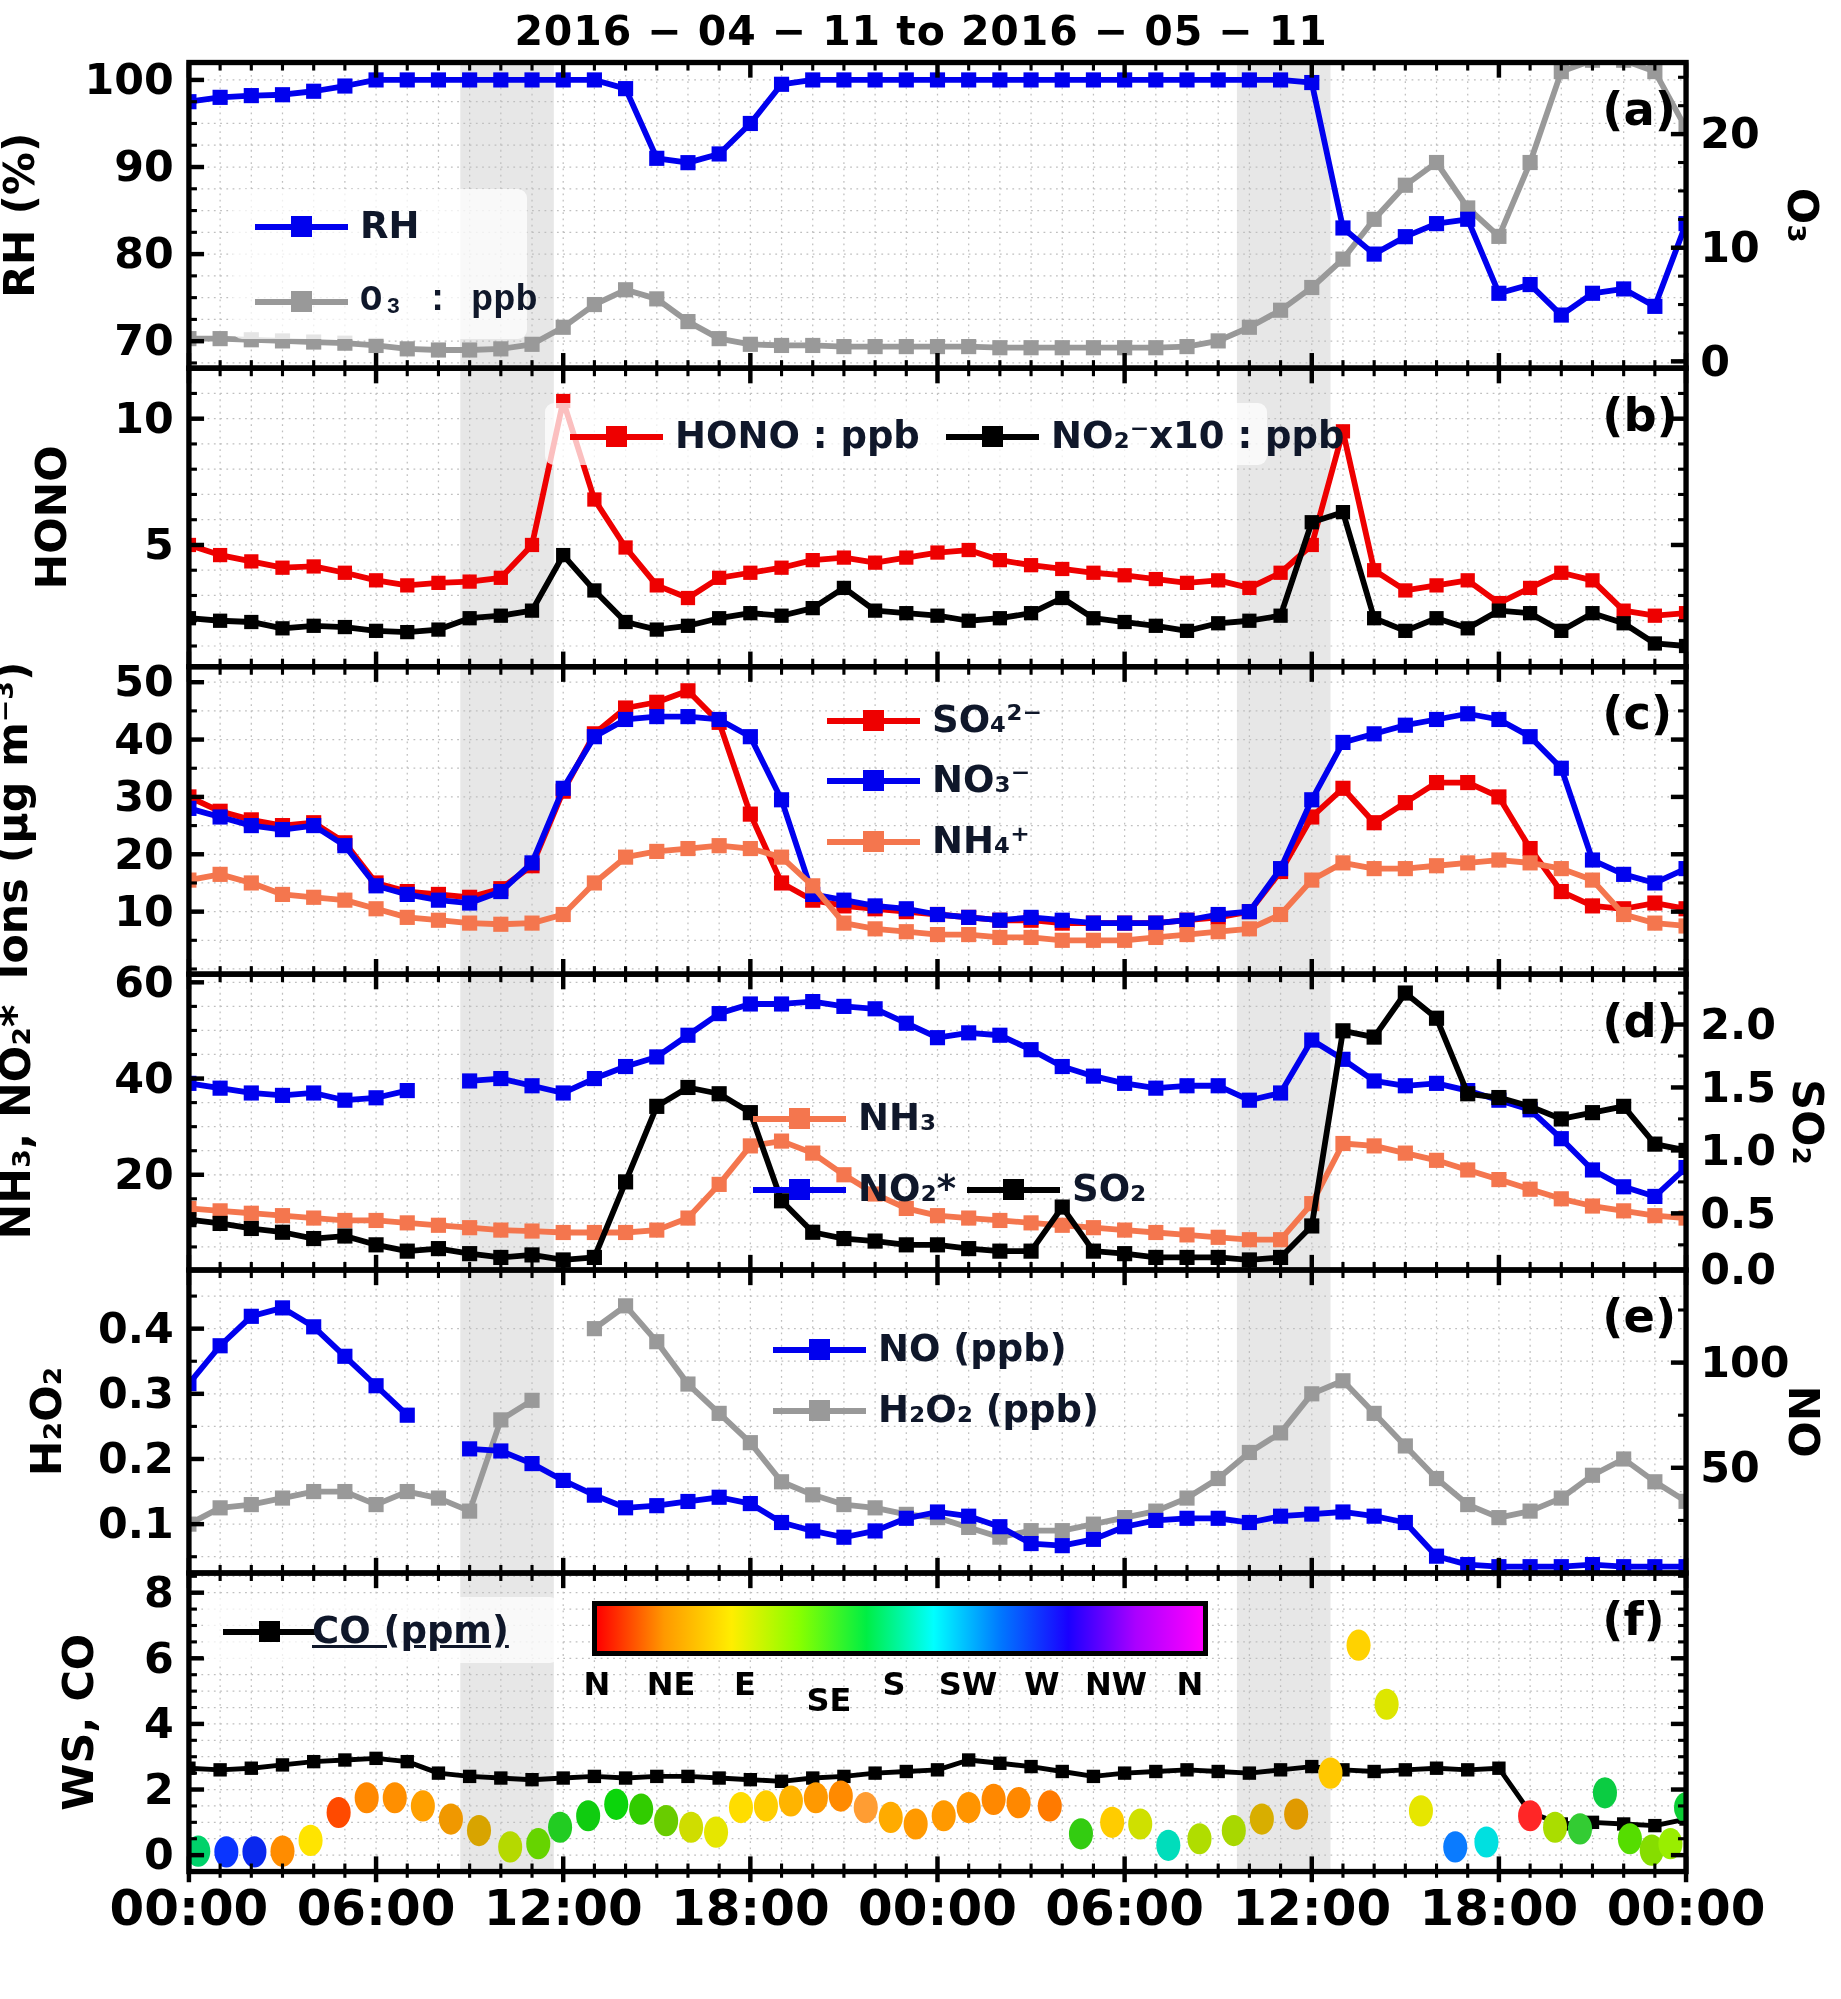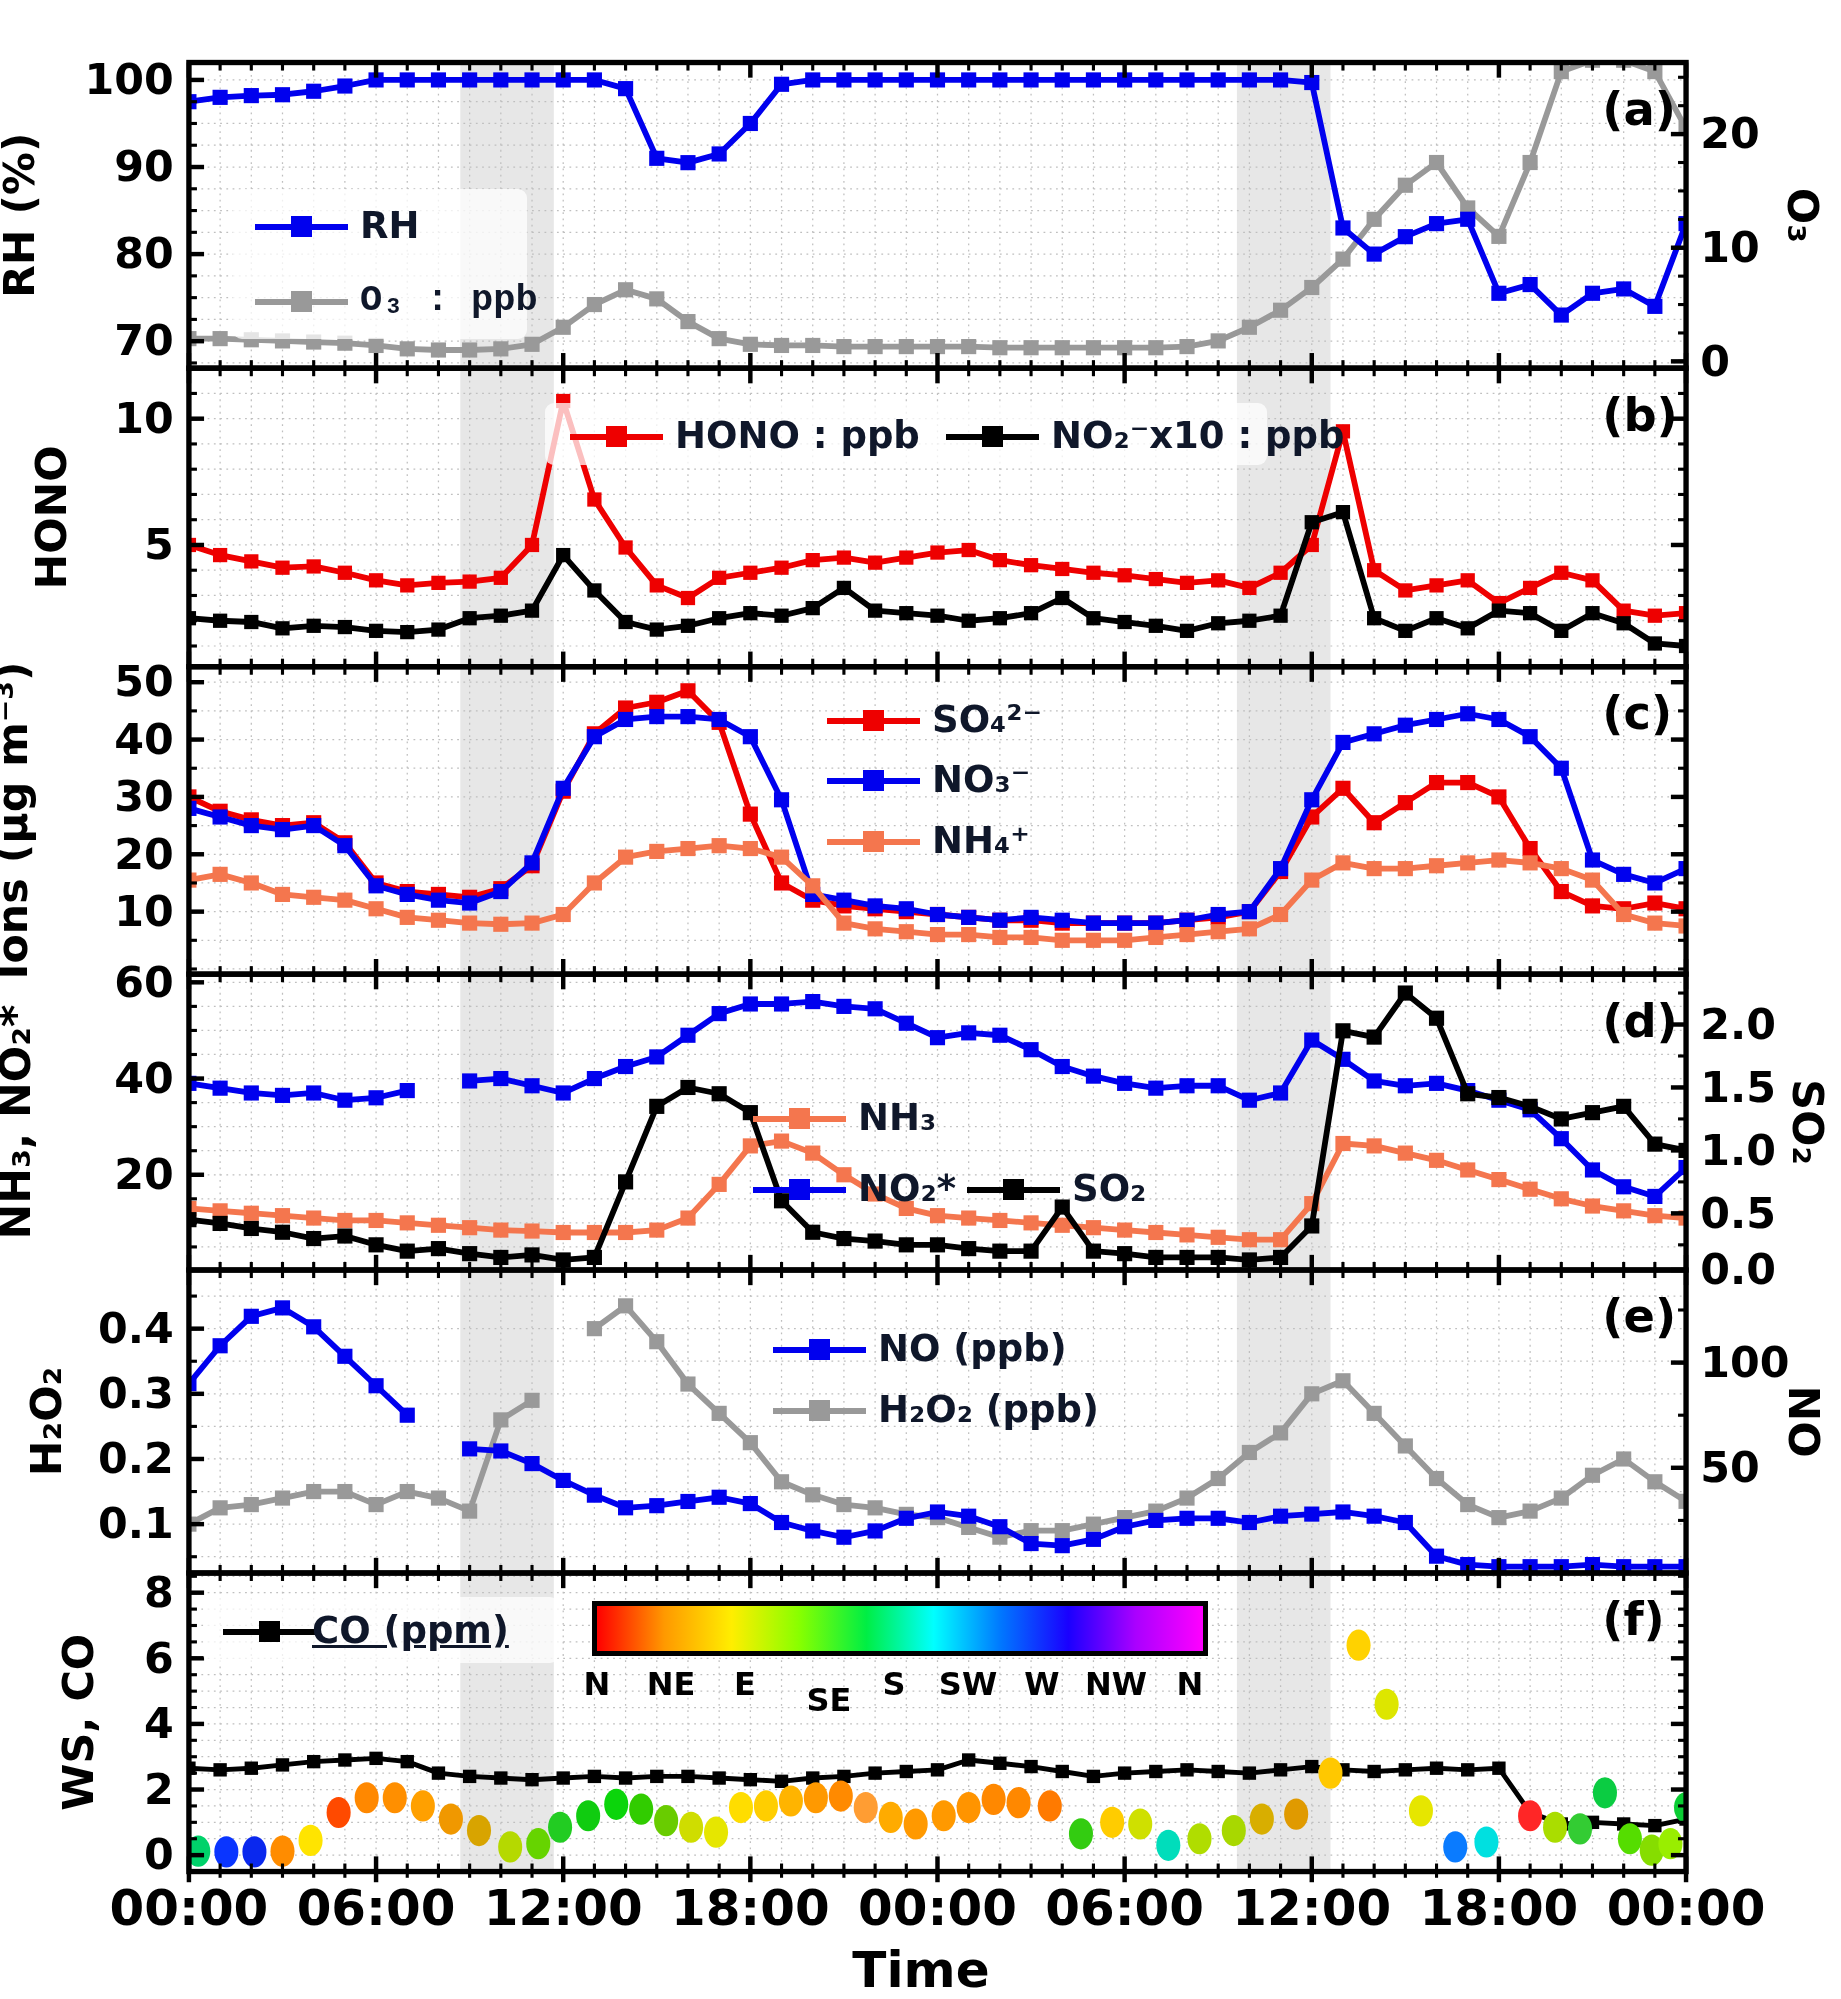--- a/index.html
+++ b/index.html
@@ -15,20 +15,21 @@
   .leg-line{position:absolute;height:6.2px;background:#000;top:12.5px;}
   .leg-sq{position:absolute;width:21.4px;height:21.4px;top:4.5px;}
   .leg-label{position:absolute;top:-7.1px;font-size:37px;color:#0f172a;}
   .cbar{position:absolute;border:5.3px solid #000;}
   .cbar-label{position:absolute;width:80px;margin-left:-40px;text-align:center;font-size:32px;color:#000;}
 </style>
 </head>
 <body>
 
 <div id="fig">
+  <div class="title">2016 − 04 − 11 to 2016 − 05 − 11</div>
   <svg id="chart" width="1842" height="2000" viewBox="0 0 2067 2244" xmlns="http://www.w3.org/2000/svg">
       <defs>
         <clipPath id="clip-a">
           <rect x="212" y="70" width="1680" height="343"></rect>
         </clipPath>
         <clipPath id="clip-b">
           <rect x="212" y="413" width="1680" height="335"></rect>
         </clipPath>
         <clipPath id="clip-c">
           <rect x="212" y="748" width="1680" height="345"></rect>
@@ -2128,15 +2129,14 @@
       <div class="cbar-label" style="left:597px;top:1665px;">N</div>
       <div class="cbar-label" style="left:671px;top:1665px;">NE</div>
       <div class="cbar-label" style="left:745px;top:1665px;">E</div>
       <div class="cbar-label" style="left:829px;top:1665px;margin-top:16px;">SE</div>
       <div class="cbar-label" style="left:894px;top:1665px;">S</div>
       <div class="cbar-label" style="left:968px;top:1665px;">SW</div>
       <div class="cbar-label" style="left:1042px;top:1665px;">W</div>
       <div class="cbar-label" style="left:1116px;top:1665px;">NW</div>
       <div class="cbar-label" style="left:1190px;top:1665px;">N</div>
     </div>
-  <div class="xlabel">Time</div>
 </div>
 
 
 </body></html>

